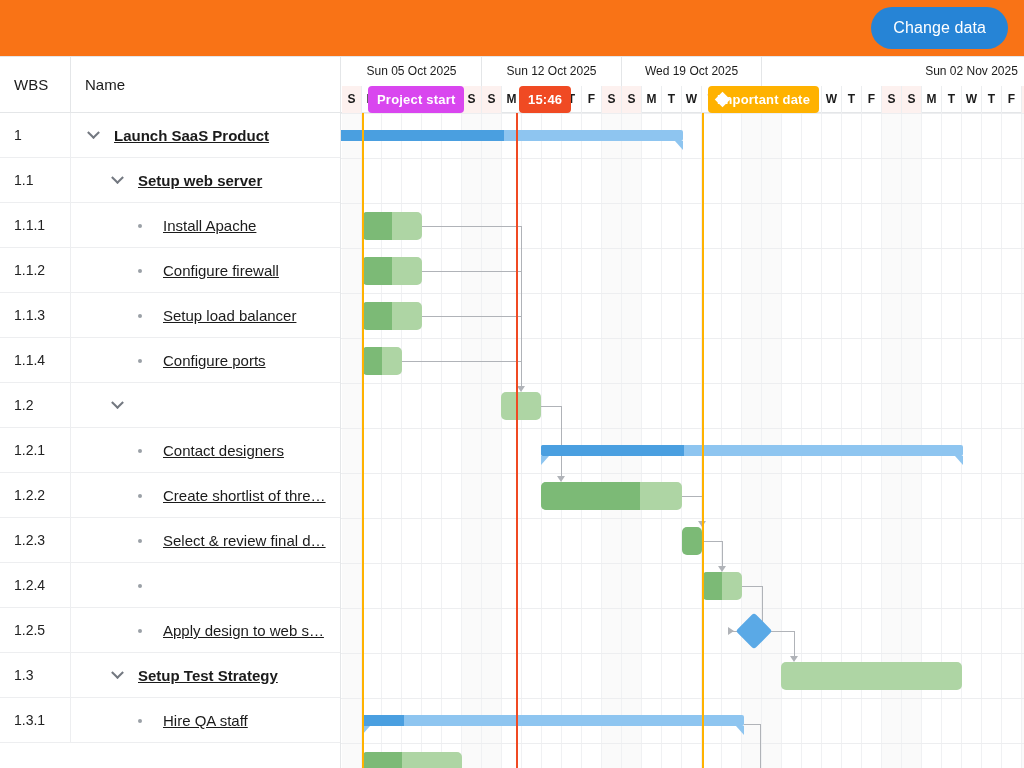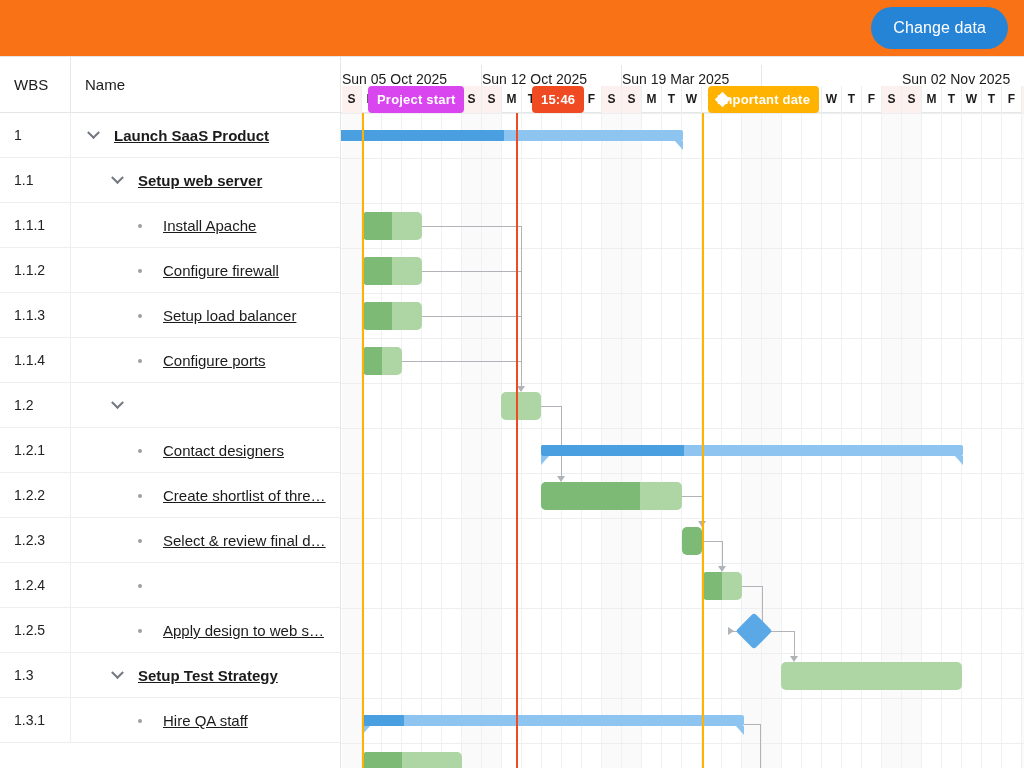--- a/index.html
+++ b/index.html
@@ -95,22 +95,22 @@
     position: absolute; left: 341px; top: 0;
     width: 683px; height: 712px; overflow: hidden; background: #fff;
   }
   .tl-head {
     position: absolute; left: 0; top: 0; width: 683px; height: 56px;
     background: #fff; z-index: 4;
     border-bottom: 1px solid #e4e6e8;
   }
   .tl-weeks { position: absolute; left: 0; top: 0; height: 29px; width: 1400px; }
   .wk {
-    position: absolute; top: 8px; height: 29px; line-height: 29px;
-    font-size: 14px; color: #1b1b1b;
+    position: absolute; top: 0; height: 29px; line-height: 29px;
+    text-align: center; font-size: 12px; color: #1b1b1b;
     border-right: 1px solid #e4e6e8;
   }
   .tl-days { position: absolute; left: 0; top: 29px; height: 27px; width: 1400px; }
   .dy {
     position: absolute; top: 0; height: 27px; line-height: 27px;
     width: 20px; text-align: center;
     font-size: 12px; color: #1b1b1b; font-weight: 700;
     border-right: 1px solid #eceef0;
   }
   .dy.we { background: #fdf1ef; }
@@ -310,21 +310,21 @@
             <div class="c-name lvl2">Hire QA staff</div>
           </div>
         </div>
     </div>
 
     <div class="tl-pane">
       <div class="tl-head">
         <div class="tl-weeks" id="tl-weeks">
             <div class="wk" style="left: 1px; width: 140px;">Sun 05 Oct 2025</div>
             <div class="wk" style="left: 141px; width: 140px;">Sun 12 Oct 2025</div>
-            <div class="wk" style="left: 281px; width: 140px;">Sun 19 Mar 2025</div>
+            <div class="wk" style="left: 281px; width: 140px;">Wed 19 Oct 2025</div>
             <div class="wk" style="left: 561px; width: 140px;">Sun 02 Nov 2025</div>
           </div>
         <div class="tl-days" id="tl-days">
             <div class="dy we" style="left: 1px;">S</div>
             <div class="dy" style="left: 21px;">M</div>
             <div class="dy" style="left: 41px;">T</div>
             <div class="dy" style="left: 61px;">W</div>
             <div class="dy" style="left: 81px;">T</div>
             <div class="dy" style="left: 101px;">F</div>
             <div class="dy we" style="left: 121px;">S</div>
@@ -352,21 +352,21 @@
             <div class="dy we" style="left: 561px;">S</div>
             <div class="dy" style="left: 581px;">M</div>
             <div class="dy" style="left: 601px;">T</div>
             <div class="dy" style="left: 621px;">W</div>
             <div class="dy" style="left: 641px;">T</div>
             <div class="dy" style="left: 661px;">F</div>
             <div class="dy we" style="left: 681px;">S</div>
           </div>
         <div id="tl-pills">
             <div class="hdr-pill amber" style="left: 27px;"><span>Project start</span></div>
-            <div class="hdr-pill red" style="left: 191px;"><span>15:46</span></div>
+            <div class="hdr-pill red" style="left: 178px;"><span>15:46</span></div>
             <div class="hdr-pill imp" style="left: 367px;"><span class="diamond"></span><span>Important date</span></div>
           </div>
       </div>
       <div class="tl-body" id="tl-body">
           <div class="daycol we" style="left: 1px;"></div>
           <div class="daycol" style="left: 21px;"></div>
           <div class="daycol" style="left: 41px;"></div>
           <div class="daycol" style="left: 61px;"></div>
           <div class="daycol" style="left: 81px;"></div>
           <div class="daycol" style="left: 101px;"></div>

